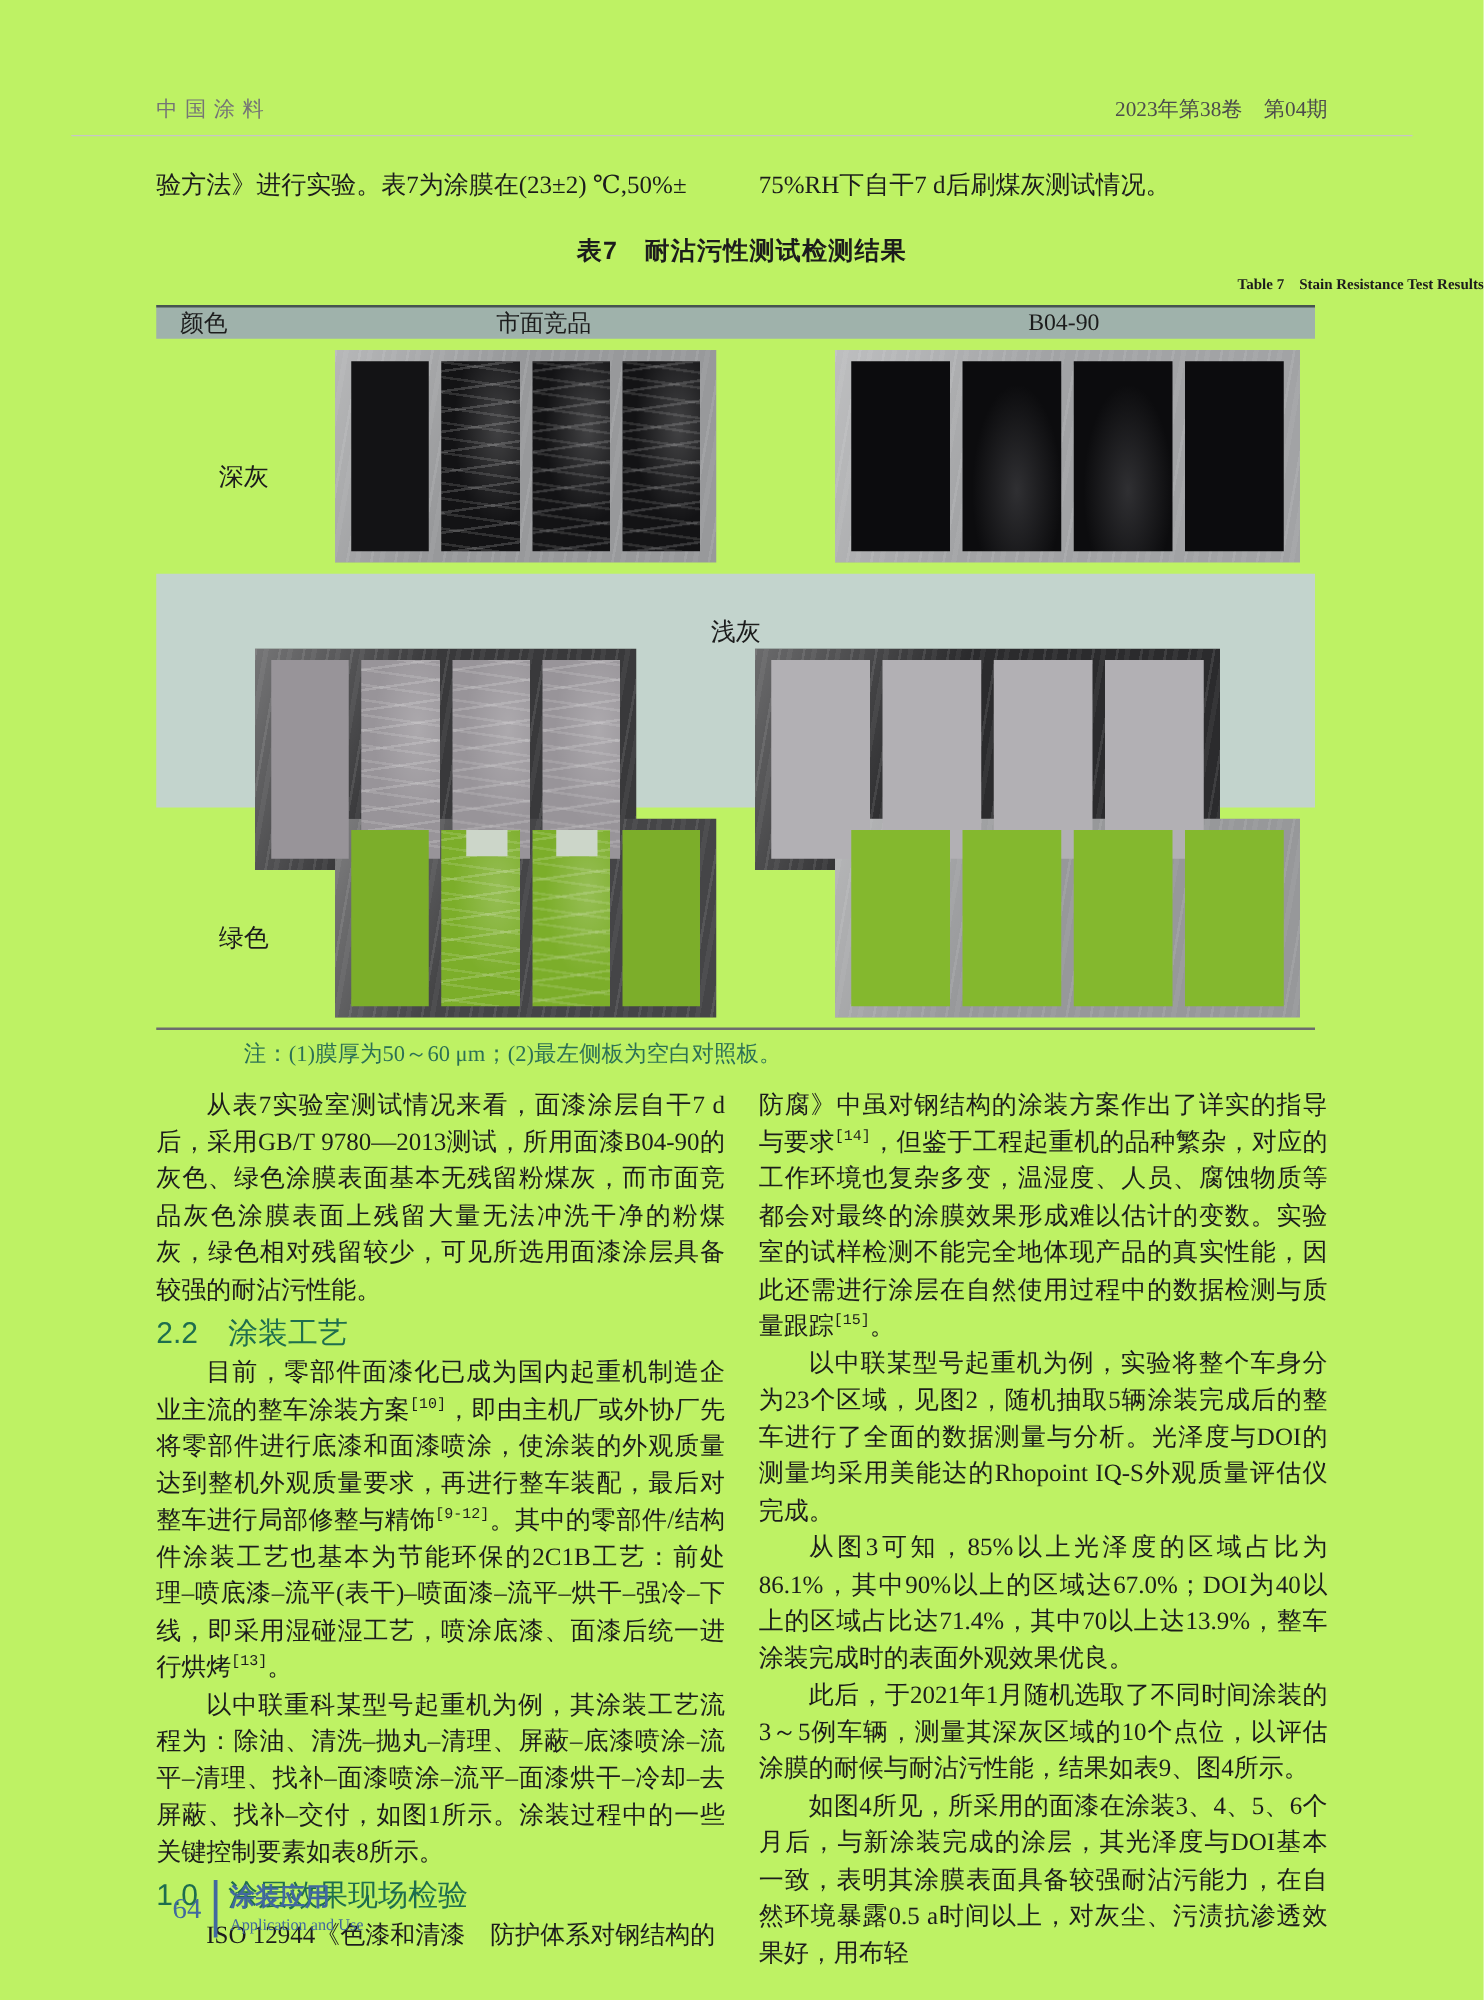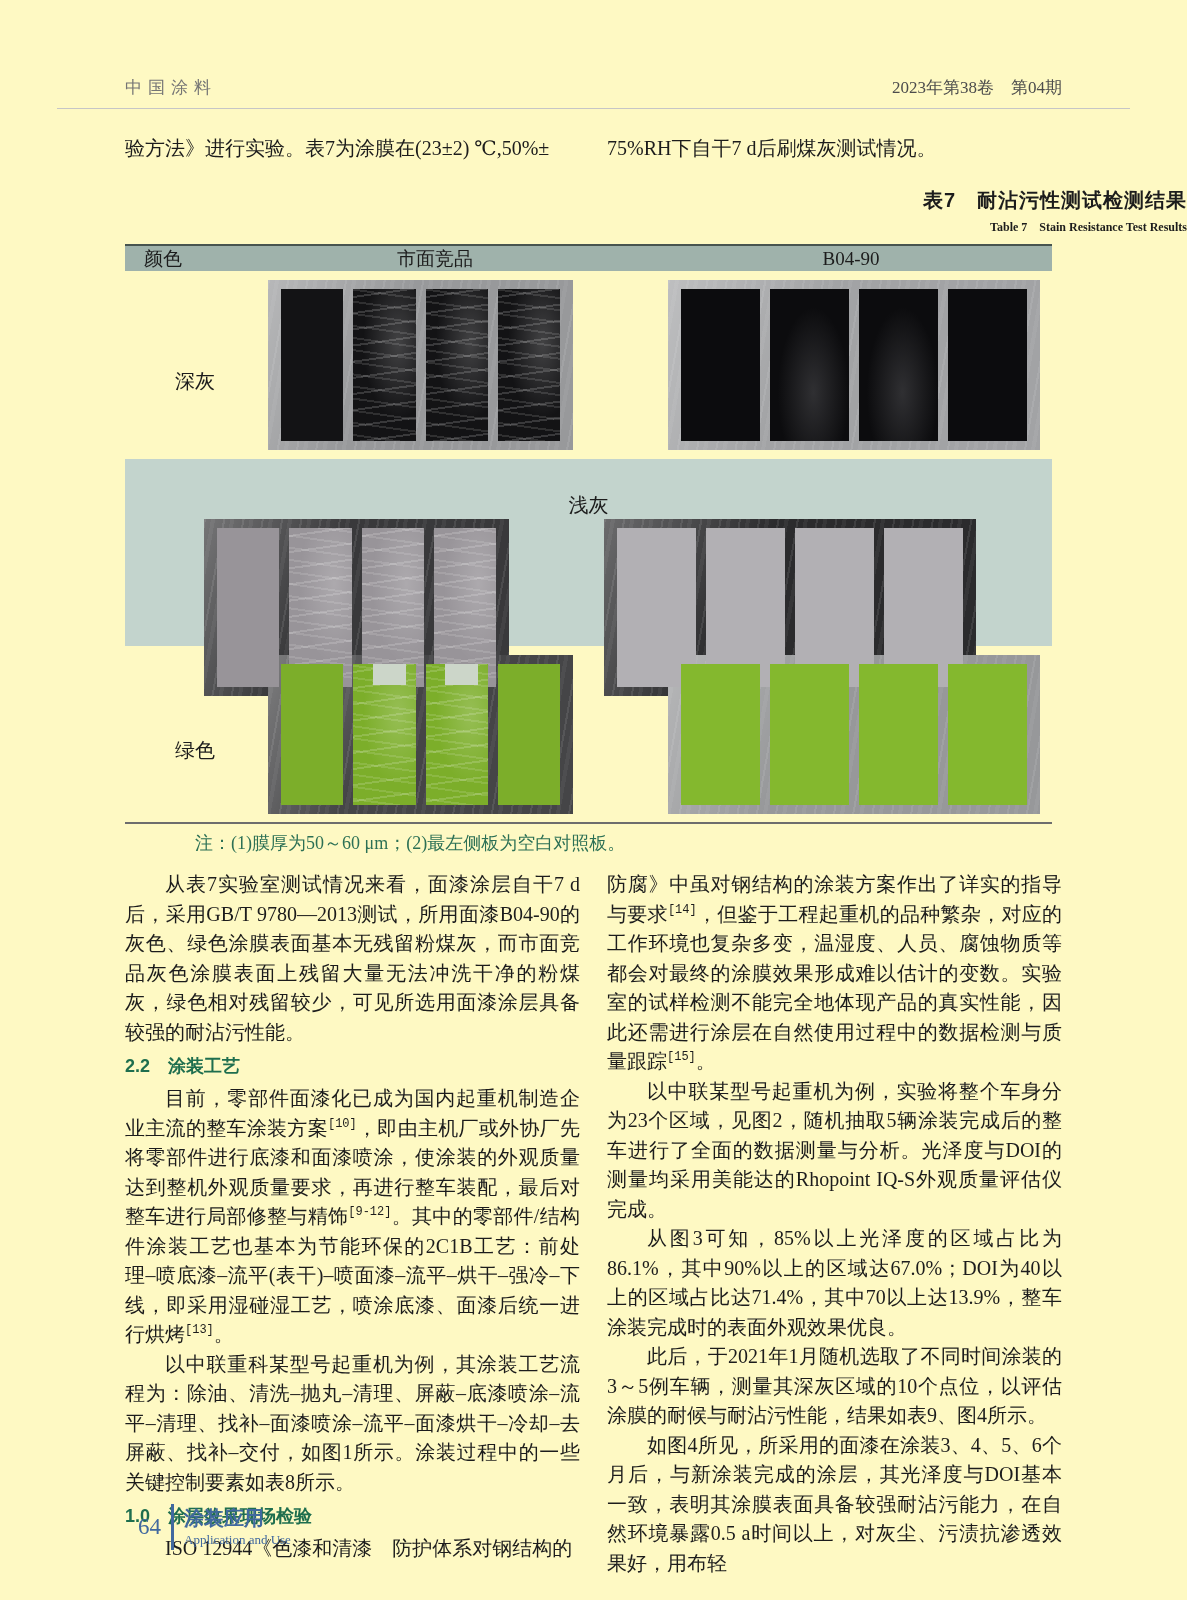--- a/index.html
+++ b/index.html
@@ -1,31 +1,31 @@
 <!DOCTYPE html>
 <html lang="zh" style="--c-text: #1c1c1c; --c-band: #9fb2ab; --c-rowalt: #c3d4cd; --c-heading: #1e6e4e; --c-note: #2c7055; --c-footer: #41699f;"><head>
 <meta charset="utf-8">
 <style>
   html,body{margin:0;padding:0;background:#ffffff;}
-  .page{width:1187px;height:1600px;position:relative;margin:0 auto;background:#fef9c3;
+  .page{width:1187px;height:1600px;position:relative;margin:0 auto;background:#bef264;
         font-family:"Liberation Serif","DejaVu Serif",serif;color:var(--c-text,#1c1c1c);overflow:hidden;}
 
   
   .journal-header{display:flex;justify-content:space-between;align-items:flex-end;
         padding:76px 125px 0 125px;font-size:17px;}
   .journal-name{color:#757575;letter-spacing:6px;}
   .issue-info{color:#4c4c4c;}
   .header-rule{border-top:1px solid #c6c6c6;margin:9px 57px 0 57px;}
 
   
   .intro{display:flex;gap:27px;padding:25px 125px 0 125px;}
   .intro p{margin:0;width:455px;font-size:20px;line-height:29px;text-align:justify;}
 
   
-  .tbl-title-zh{text-align:right;font-family:"Liberation Sans","DejaVu Sans",sans-serif;
+  .tbl-title-zh{text-align:center;font-family:"Liberation Sans","DejaVu Sans",sans-serif;
         font-weight:bold;font-size:20px;margin-top:24px;letter-spacing:1px;}
   .tbl-title-en{text-align:right;font-weight:bold;font-size:12px;margin-top:5px;}
   .tbl{margin:8px 0 0 125px;width:927px;}
   .tbl-header{position:relative;height:25px;background:var(--c-band,#9fb2ab);
         border-top:2px solid #47544f;font-size:19px;}
   .th{position:absolute;top:50%;transform:translate(-50%,-50%);white-space:nowrap;}
   .th-color{left:38px;}
   .th-comp{left:310px;}
   .th-b04{left:726px;}
   .tbl-row{display:flex;align-items:center;}
@@ -56,21 +56,21 @@
         background:radial-gradient(ellipse at 55% 68%,rgba(130,130,135,.30),rgba(0,0,0,0) 58%);}
   .tbl-rule{border-top:2px solid #6d6d6d;}
   .tbl-note{font-size:18px;color:var(--c-note,#2c7055);padding:7px 0 0 70px;}
 
   
   .body{display:flex;gap:27px;padding:15px 125px 0 125px;}
   .bcol{width:455px;}
   .bcol p{margin:0;font-size:20px;line-height:29.5px;text-align:justify;}
   .bcol p.indent{text-indent:2em;}
   .bcol h2{margin:5px 0 3px 0;font-family:"Liberation Sans","DejaVu Sans",sans-serif;
-        font-size:18px;line-height:29px;color:var(--c-heading,#1e6e4e);font-weight:bold;}
+        font-size:24px;line-height:29px;color:var(--c-heading,#1e6e4e);font-weight:normal;}
   sup{font-size:12px;line-height:0;font-family:Liberation Mono, monospace;}
 
   
   .page-footer{position:absolute;left:138px;bottom:50px;display:flex;align-items:center;
         gap:10px;color:var(--c-footer,#41699f);}
   .pageno{font-size:23px;}
   .fbar{width:3px;height:46px;background:var(--c-footer,#41699f);}
   .sec-zh{font-family:"Liberation Sans","DejaVu Sans",sans-serif;font-weight:bold;font-size:20px;line-height:22px;}
   .sec-en{font-size:13px;margin-top:3px;}
 </style>

